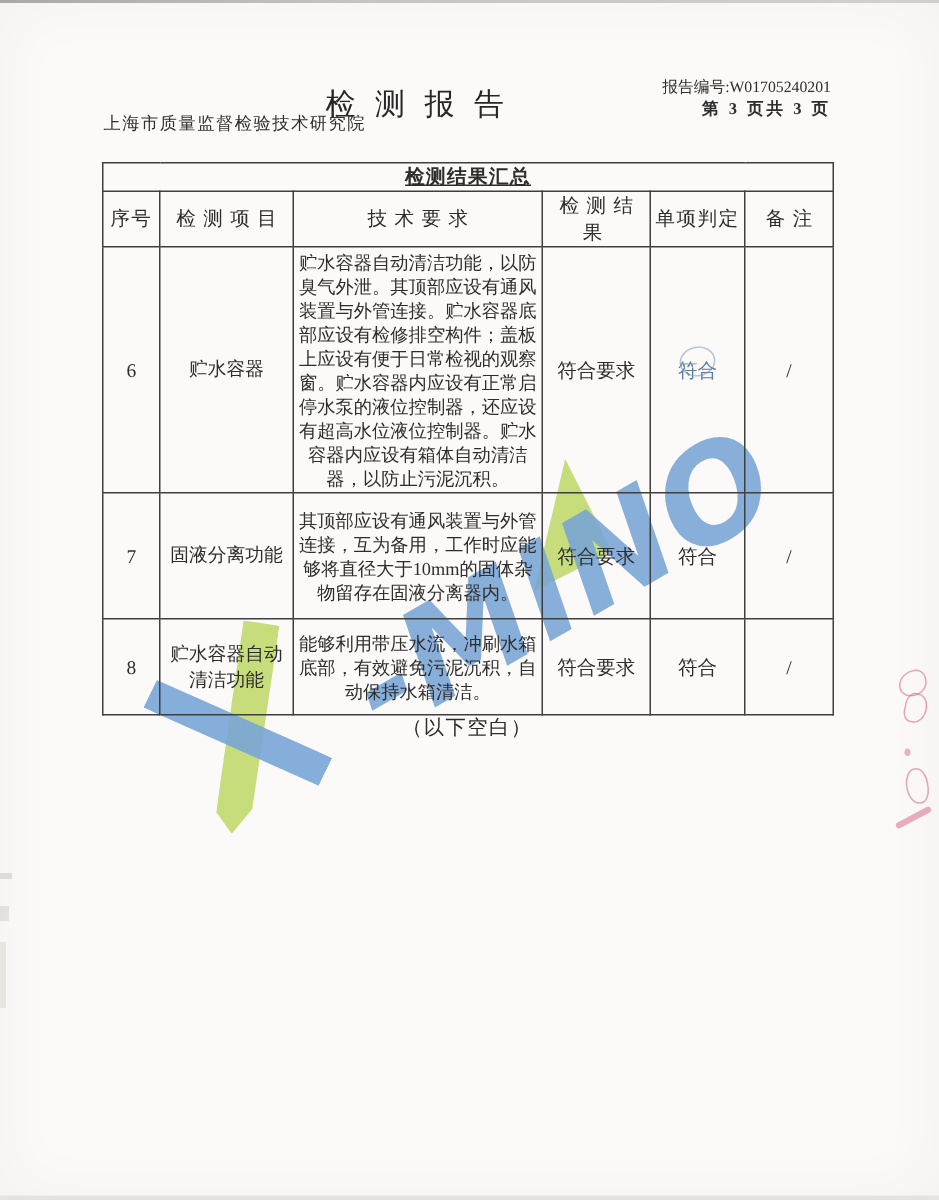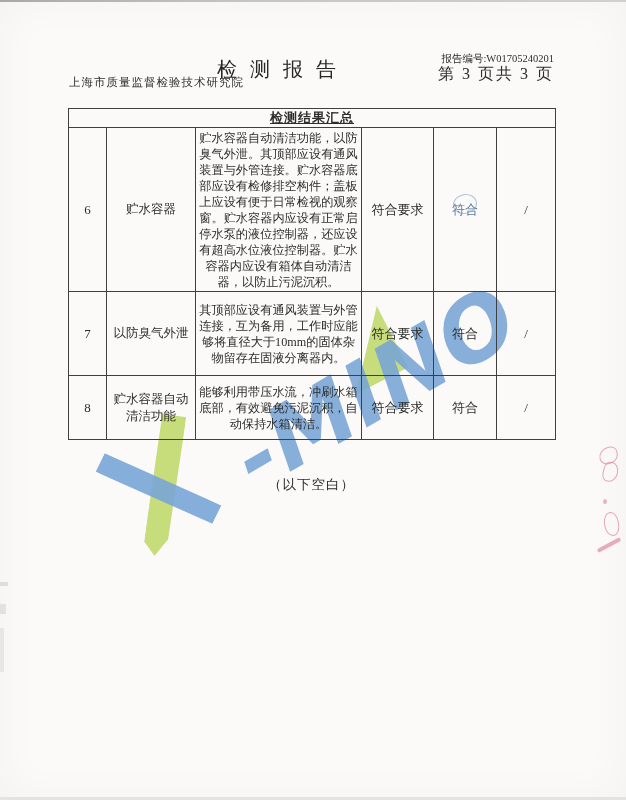--- a/index.html
+++ b/index.html
@@ -22,21 +22,21 @@
   .smudge.s2 { left:0; top:604px; width:6px; height:10px; opacity:.7; }
   .smudge.s3 { left:0; top:628px; width:4px; height:44px; opacity:.55; }
 
   
   .institute { position:absolute; left:69px; top:64px; font-size:11.5px;
     letter-spacing:1px; color:#2e2e2e;margin-top:11px; }
   .doc-title { position:absolute; left:0; top:56px; width:553px; text-align:center;
     font-size:20px; letter-spacing:13px; text-indent:13px; color:#262626; }
   .header-right { position:absolute; right:72px; top:51px; text-align:right;
     font-size:10.5px; line-height:15px; color:#2e2e2e;margin-left:13px; }
-  .header-right .pageinfo { letter-spacing:2px; font-size:16px; }
+  .header-right .pageinfo { letter-spacing:2px; font-size:11px;font-weight:bold; }
 
   
   .wm { position:absolute; z-index:0; }
   .wm-green-bar { left:151px; top:414px; width:27px; height:142px; background:#c1d86b;
     transform:skewX(-5deg) rotate(2deg);
     clip-path:polygon(10% 0, 100% 2%, 88% 88%, 45% 100%, 0 90%); opacity:.9; }
   .wm-blue-diag { left:101px; top:448px; width:128px; height:25px; background:#78a5d6;
     transform:rotate(26deg); transform-origin:left center;
     clip-path:polygon(0 18%, 100% 0, 100% 82%, 0 100%); opacity:.9; }
   .wm-green-wedge { left:356px; top:306px; width:52px; height:88px; background:#c1d86b;
@@ -116,33 +116,41 @@
       <col style="width:89px">
       <col style="width:166px">
     <col style="width:72px">
       <col style="width:63px">
       <col style="width:59px">
   </colgroup>
   <tbody>
       <tr class="title-row">
     <td colspan="6"><span class="tbl-title">检测结果汇总</span></td>
   </tr>
+  <tr class="head-row">
+    <th class="sp1">序号</th>
+    <th class="sp4">检测项目</th>
+    <th class="sp4">技术要求</th>
+    <th class="sp4">检测结果</th>
+    <th class="sp1">单项判定</th>
+    <th class="sp4">备注</th>
+  </tr>
   <tr class="r6">
     <td>6</td>
     <td class="item">贮水容器</td>
     <td class="req">贮水容器自动清洁功能，以防臭气外泄。其顶部应设有通风装置与外管连接。贮水容器底部应设有检修排空构件；盖板上应设有便于日常检视的观察窗。贮水容器内应设有正常启停水泵的液位控制器，还应设有超高水位液位控制器。贮水容器内应设有箱体自动清洁器，以防止污泥沉积。</td>
     <td>符合要求</td>
     <td class="judgment-stamped">
       <span class="jwrap"><i class="stamp-ring"></i><span>符合</span></span>
     </td>
     <td>/</td>
   </tr>
   <tr class="r7">
     <td>7</td>
-    <td class="item">以防臭气外泄</td>
+    <td class="item">固液分离功能</td>
     <td class="req">其顶部应设有通风装置与外管连接，互为备用，工作时应能够将直径大于10mm的固体杂物留存在固液分离器内。</td>
     <td>符合要求</td>
     <td>符合</td>
     <td>/</td>
   </tr>
   <tr class="r8">
     <td>8</td>
     <td class="item">贮水容器自动清洁功能</td>
     <td class="req">能够利用带压水流，冲刷水箱底部，有效避免污泥沉积，自动保持水箱清洁。</td>
     <td>符合要求</td>

